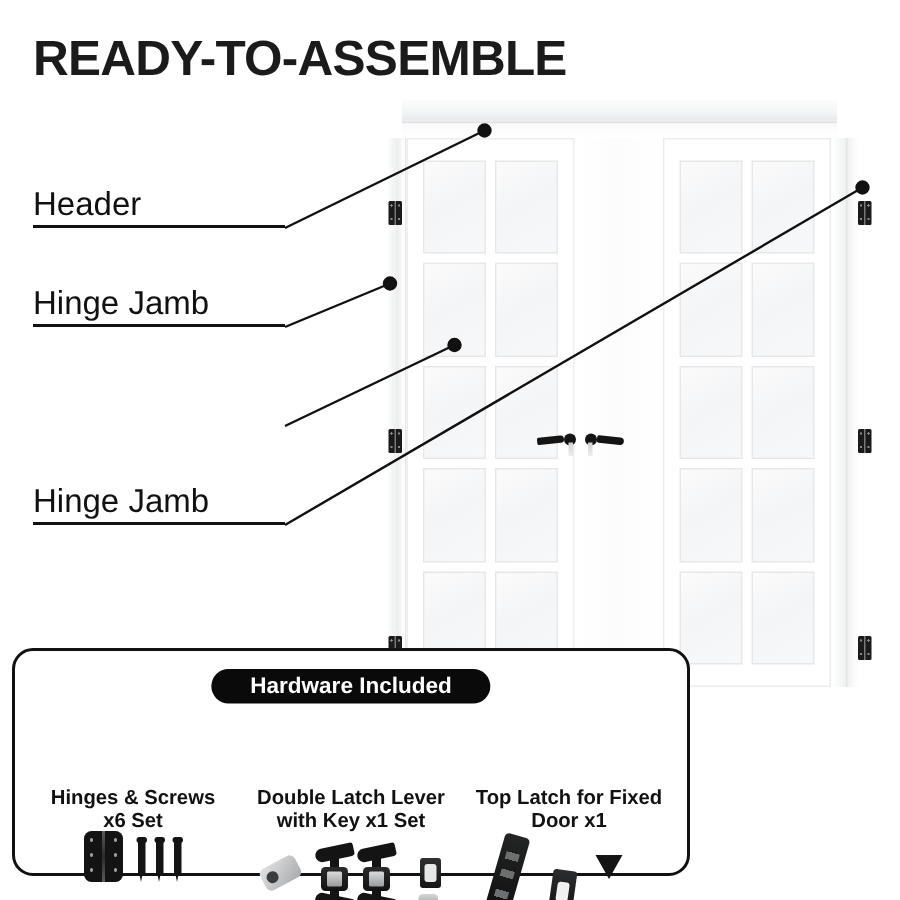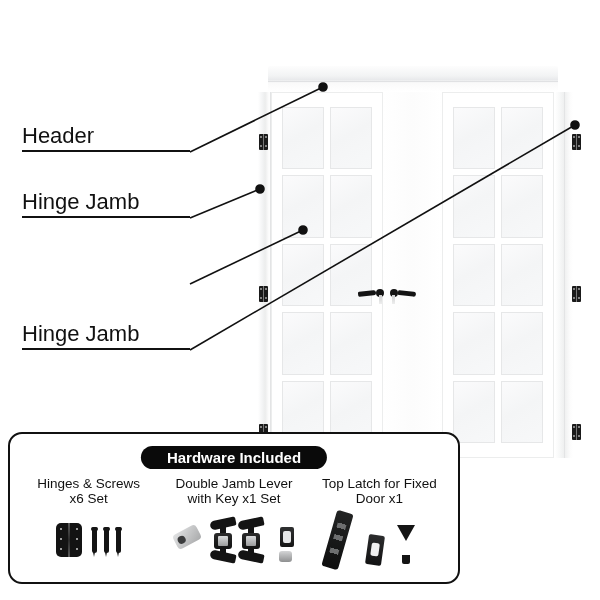--- a/index.html
+++ b/index.html
@@ -116,21 +116,21 @@
     background:#0a0a0a;color:#fff;border-radius:12px;
     padding:3px 26px;font-size:15px;font-weight:bold;white-space:nowrap;
   }
   #hw-cols{
     position:absolute;left:6px;right:6px;top:42px;bottom:8px;
     display:flex;
   }
   .hw-col{flex:1;display:flex;flex-direction:column;align-items:center;}
   .hw-cap{
     font-size:13.5px;line-height:15px;color:#111;text-align:center;
-    white-space:pre-line;font-weight:normal;
+    white-space:pre-line;font-weight:bold;margin-top:48px;
   }
   .hw-art{flex:1;display:flex;align-items:center;justify-content:center;width:100%;}
 
   
   .art-hinge{display:flex;align-items:center;gap:10px;}
   .hplate{
     position:relative;width:26px;height:34px;background:#131313;border-radius:5px;
   }
   .hplate:before{
     content:"";position:absolute;left:12px;top:0;width:2px;height:34px;
@@ -220,20 +220,21 @@
     content:"";position:absolute;left:-4px;top:14px;width:8px;height:9px;
     background:#141414;border-radius:0 0 2px 2px;
   }
 </style>
 </head>
 <body>
 
 <div id="stage">
 
   <div id="title">
+    <span>READY-TO-ASSEMBLE</span>
   </div>
 
   <div id="door-art">
 
     <div class="header-band"></div>
 
     <div class="jamb jamb-left"></div>
     <div class="jamb-line" style="left:20px;"></div>
     <div class="hinge" style="left:9px;top:76px;"></div>
     <div class="hinge" style="left:9px;top:228px;"></div>
@@ -335,21 +336,21 @@
             <div class="screws">
               <div class="screw"></div>
               <div class="screw"></div>
               <div class="screw"></div>
             </div>
           </div>
         </div>
       </div>
 
       <div class="hw-col">
-        <div class="hw-cap">Double Jamb Lever
+        <div class="hw-cap">Double Latch Lever
 with Key x1 Set</div>
         <div class="hw-art">
           <div class="art-levers">
             <div class="cyl"></div>
             <div class="lev-unit" style="left:34px;top:2px;">
               <div class="lv top"></div>
                 <div class="post"></div>
               <div class="rose2"></div>
                 <div class="lv bot"></div>
             </div>

